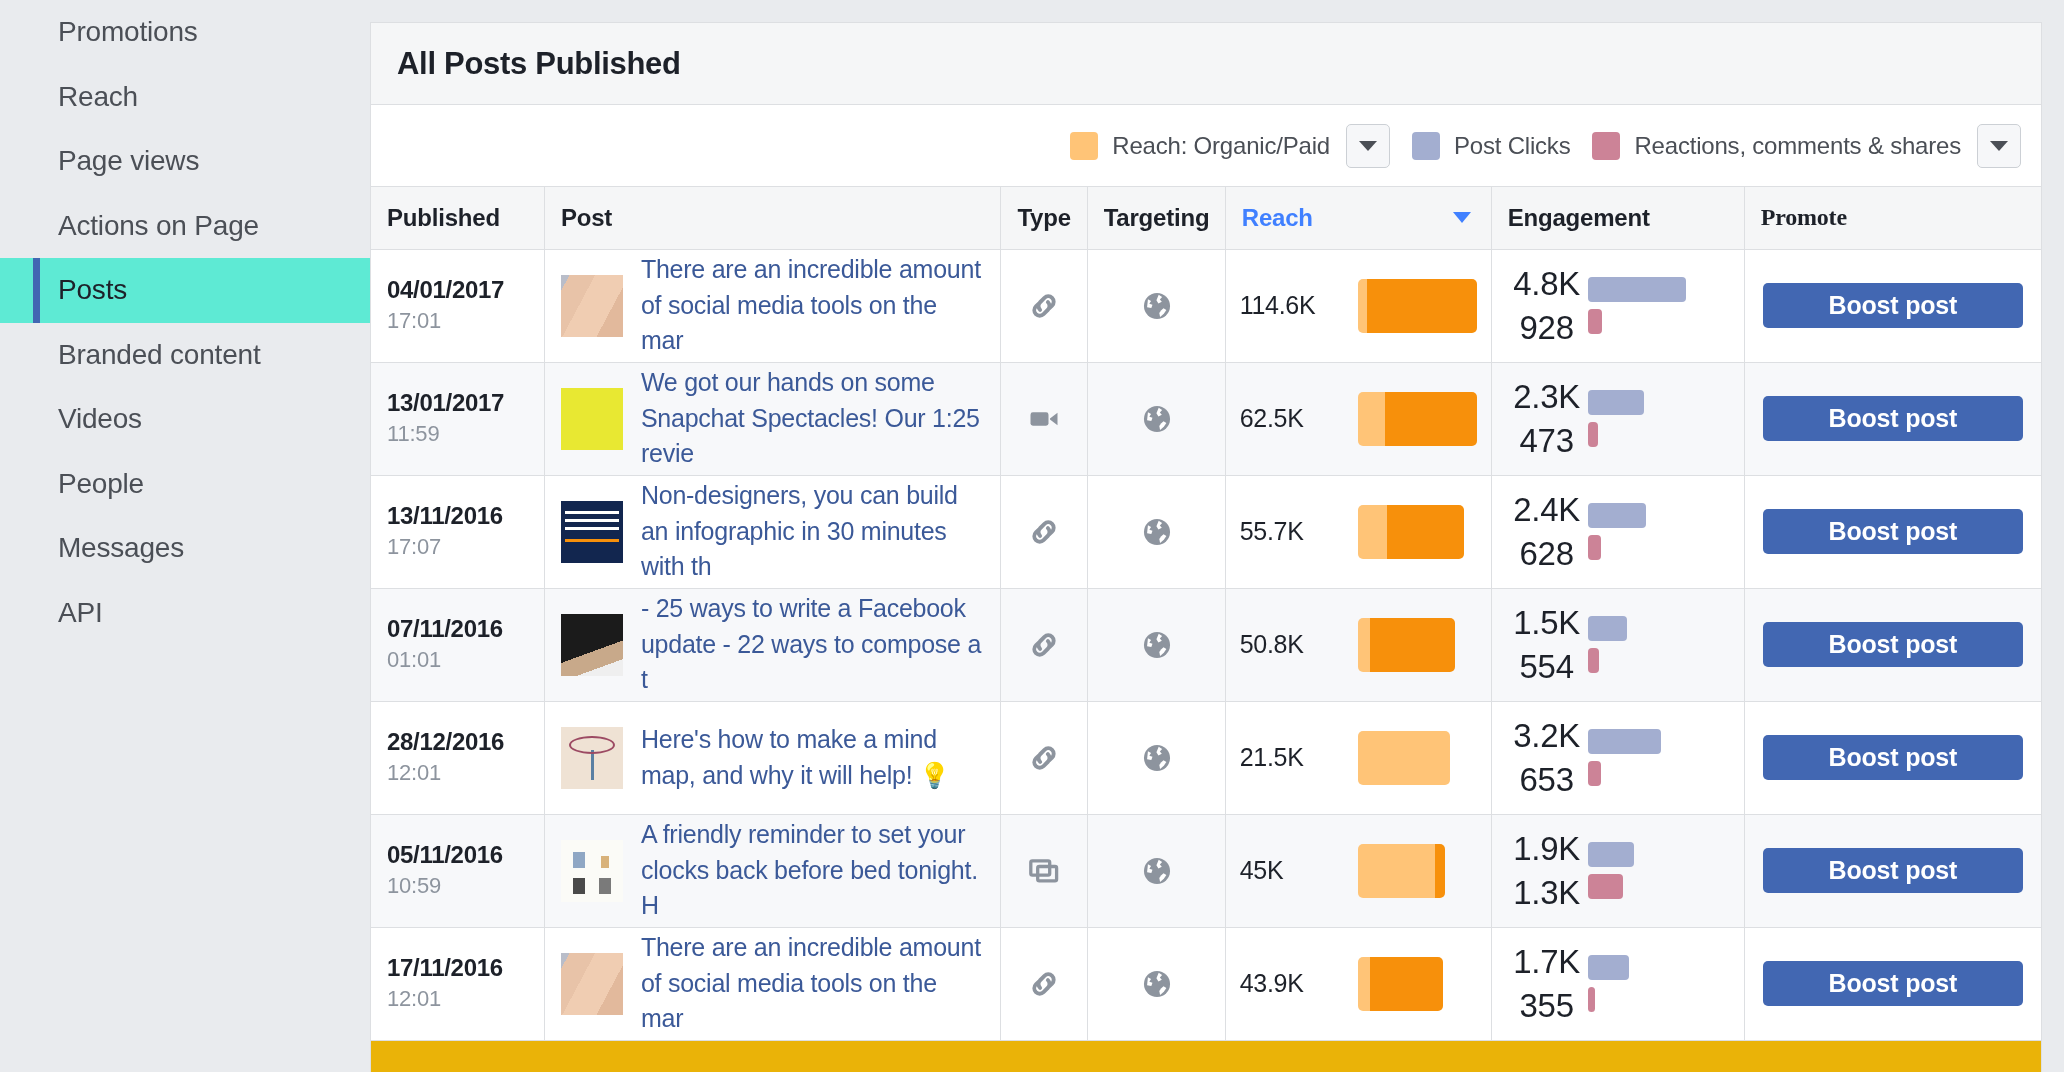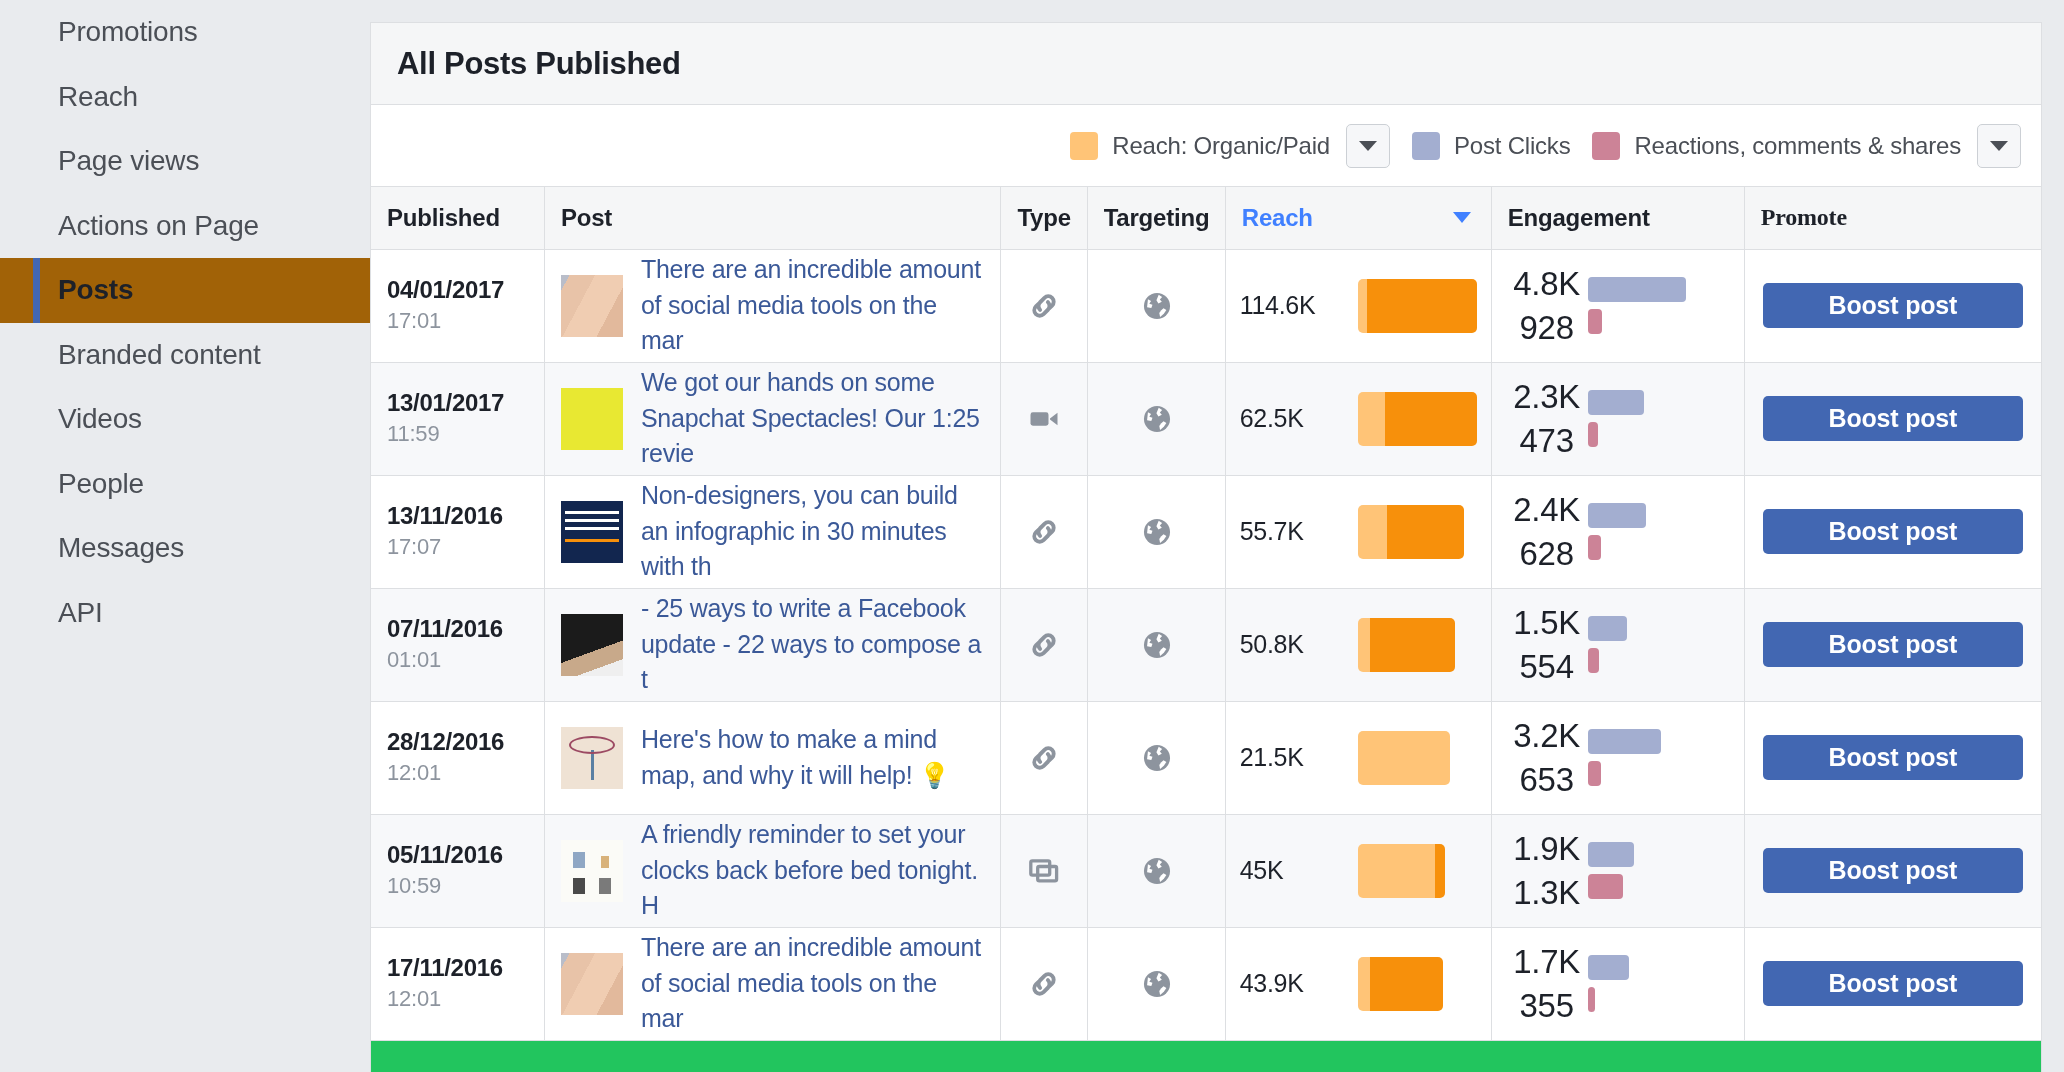--- a/index.html
+++ b/index.html
@@ -33,43 +33,43 @@
     display: flex;
     align-items: center;
     padding-left: 58px;
     font-size: 28px;
     color: #4b4f56;
     letter-spacing: -0.2px;
     position: relative;
     cursor: pointer;
   }
   .nav-item.selected {
-    background: #a16207;
+    background: #5eead4;
     color: #1d2129;
-    font-weight: bold;
+    font-weight: normal;
   }
   .nav-item.selected::before {
     content: "";
     position: absolute;
     left: 33px;
     top: 0;
     bottom: 0;
     width: 7px;
     background: #4267b2;
   }
 
   
   #main {
     flex: 1;
     padding: 22px 22px 0 0;
     min-width: 0;
   }
 
   #card {
-    background: #22c55e;
+    background: #eab308;
     border: 1px solid #dddfe2;
     border-bottom: none;
     height: 1050px;
     overflow: hidden;
   }
 
   #card-header {
     height: 82px;
     background: #f5f6f7;
     border-bottom: 1px solid #dddfe2;

